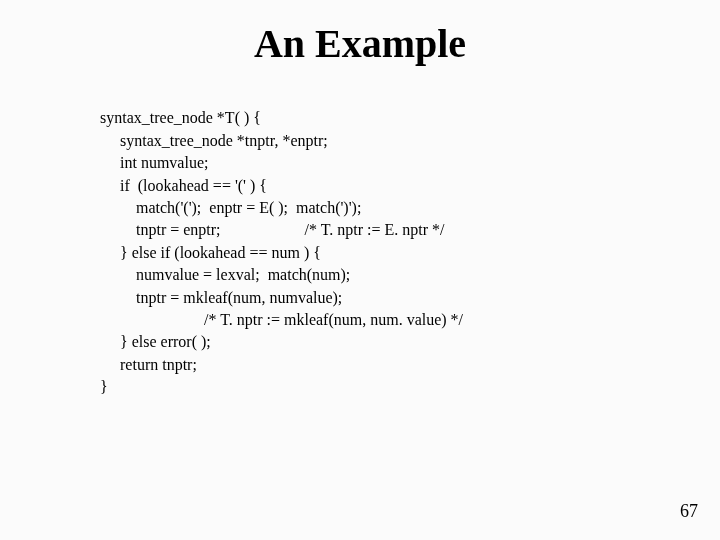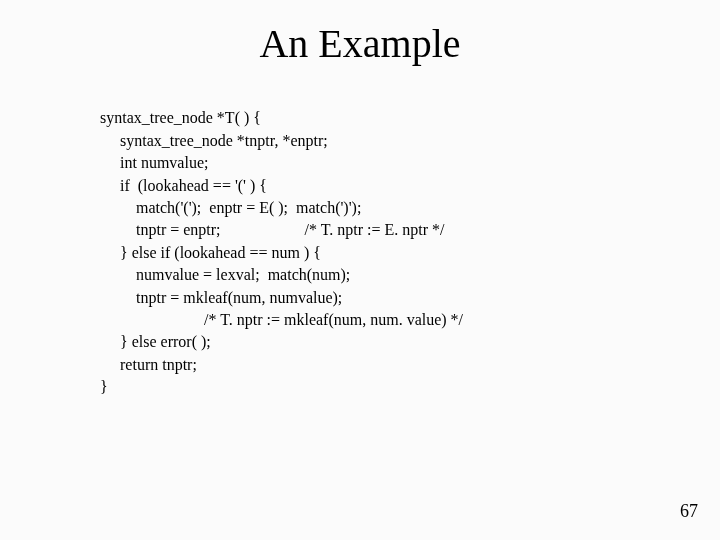--- a/index.html
+++ b/index.html
@@ -14,21 +14,21 @@
   }
   .slide {
     width: 720px;
     height: 540px;
     position: relative;
     box-sizing: border-box;
   }
   .title {
     text-align: center;
     font-size: 40px;
-    font-weight: normal;
+    font-weight: bold;
     padding-top: 20px;
     padding-bottom: 18px;
   }
   .code {
     margin-left: 100px;
     font-size: 16px;
     line-height: 1.4;
     white-space: pre;
     font-family: "Times New Roman", Times, serif;
   }

